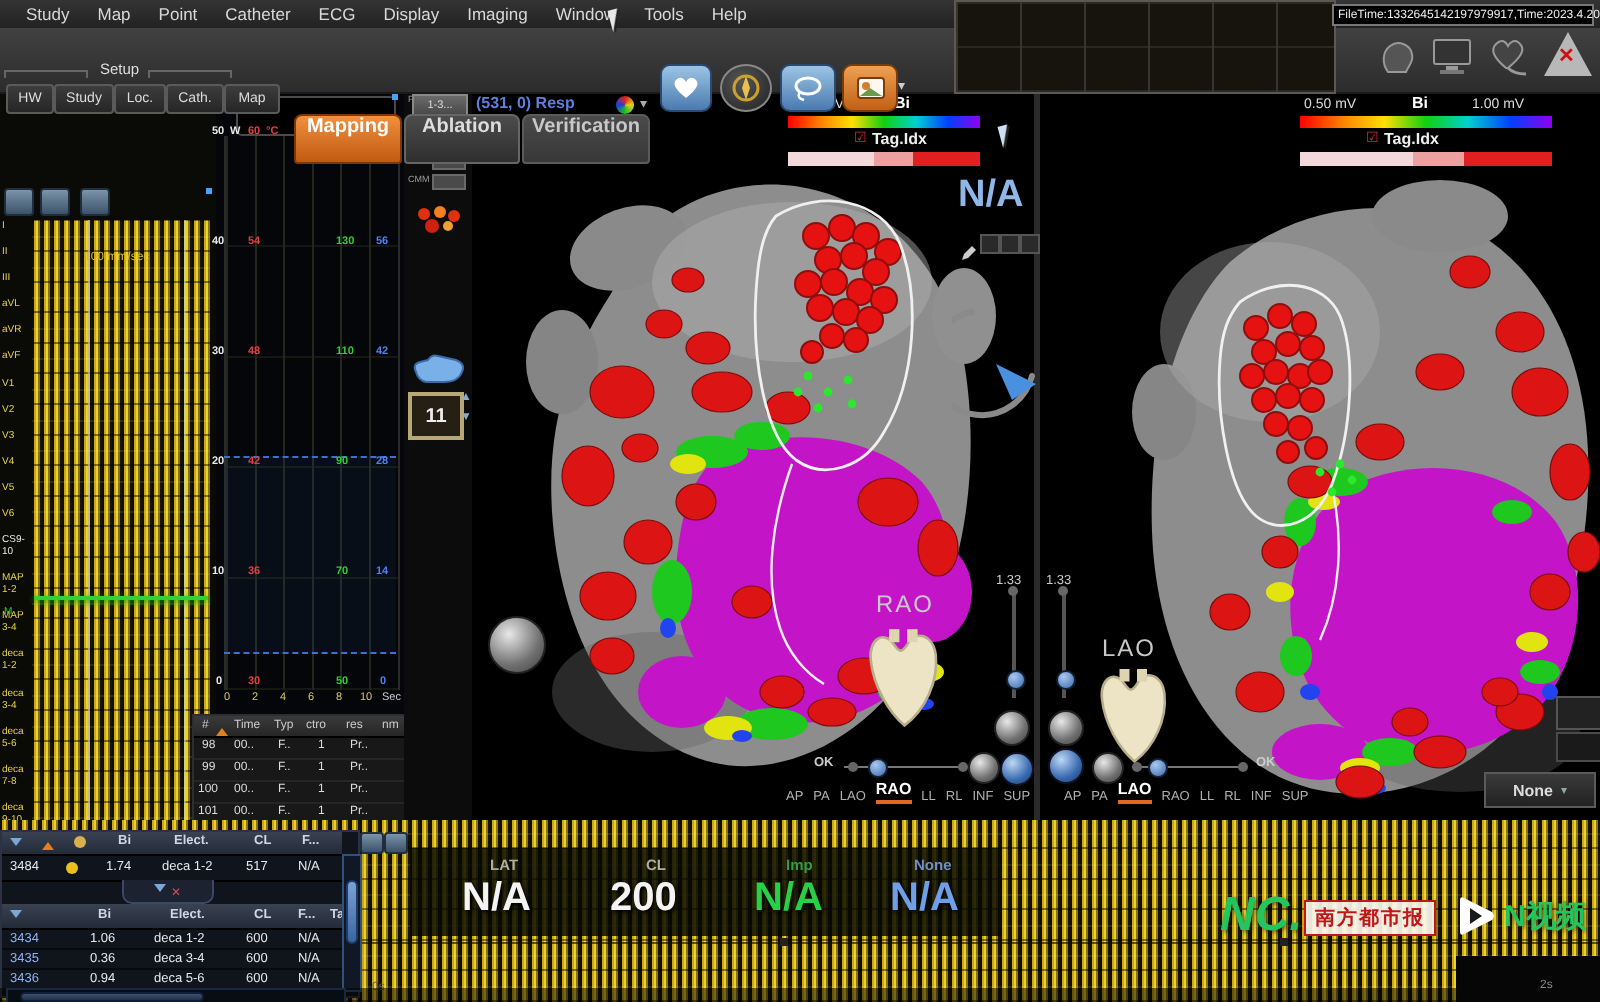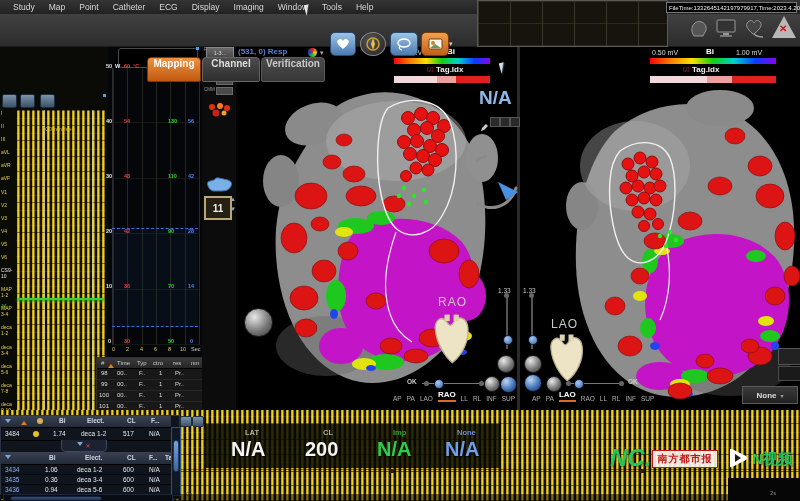--- a/index.html
+++ b/index.html
@@ -101,25 +101,45 @@
     <span>Window</span>
     <span>Tools</span>
     <span>Help</span>
   </div>
   <div class="cursor-arrow" style="left:305px;top:4px;z-index:35;"></div>
   <div id="filetime">
       <span>FileTime:1332645142197979917,Time:2023.4.20.8.3.41.979</span>
     </div>
 
   <div id="toolbar">
+    <div class="groupbox">
+      <div class="groupline" style="left:0;width:40px;"></div>
+      <div class="groupline" style="right:26px;width:40px;"></div>
+      <span class="t" style="left:48px;top:1px;font-size:7.5px;color:#ddd;">Setup</span>
+      <div class="setupbtn" style="left:1px;width:22px;">
+          <span>HW</span>
+        </div>
+      <div class="setupbtn" style="left:25px;width:28px;">
+          <span>Study</span>
+        </div>
+      <div class="setupbtn" style="left:55px;width:24px;">
+          <span>Loc.</span>
+        </div>
+      <div class="setupbtn" style="left:81px;width:27px;">
+          <span>Cath.</span>
+        </div>
+      <div class="setupbtn" style="left:110px;width:26px;">
+          <span>Map</span>
+        </div>
+    </div>
     <div class="tab" style="left:147px;width:52px;background:linear-gradient(#f09040,#c05a10);border:1px solid #7a3808;color:#fff;">
         <span>Mapping</span>
       </div>
     <div class="tab" style="left:202px;width:56px;background:linear-gradient(#4c4c4c,#2e2e2e);border:1px solid #666;color:#ddd;">
-        <span>Channel</span>
+        <span>Ablation</span>
       </div>
     <div class="tab" style="left:261px;width:62px;background:linear-gradient(#4a4a4a,#383838);border:1px solid #5a5a5a;color:#c8c8c8;">
         <span>Verification</span>
       </div>
 
     <div class="tool-ic blue-ic" style="left:330px;">
       <svg width="14" height="12" viewBox="0 0 14 12">
           <path d="M7 11 C2 7 0 4 2 2 C4 0 6 1 7 3 C8 1 10 0 12 2 C14 4 12 7 7 11 Z" fill="#fff"></path>
         </svg>
     </div>

